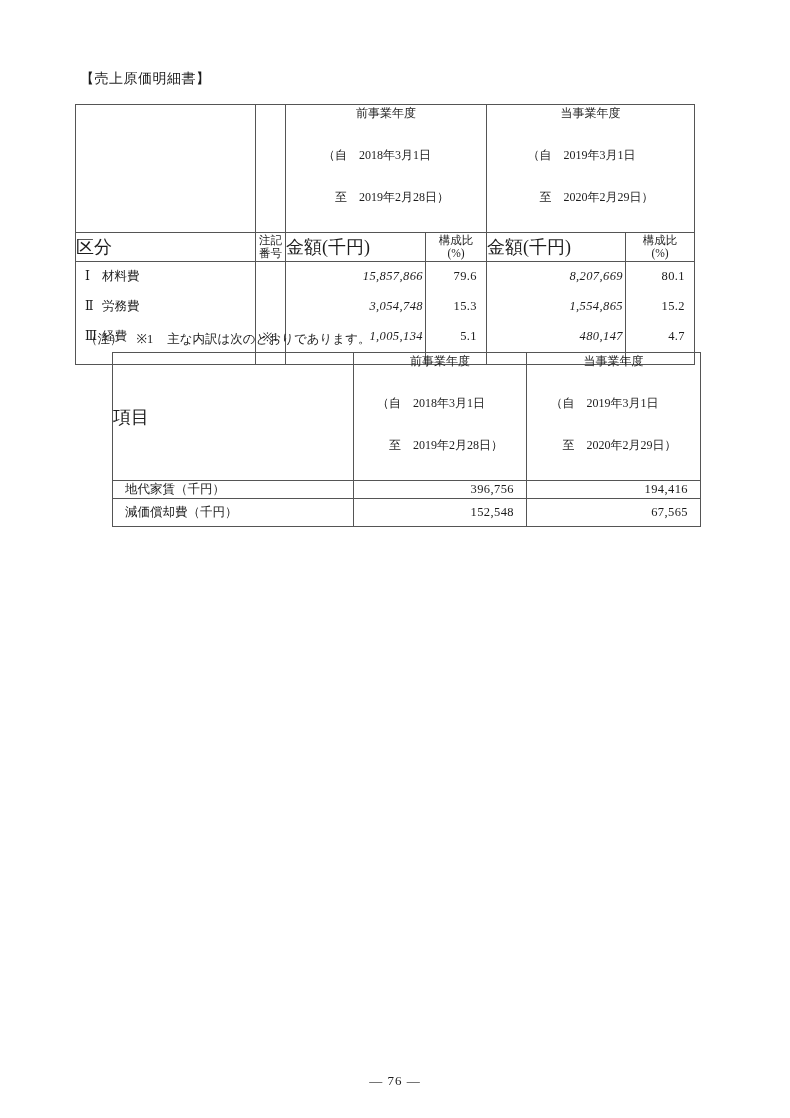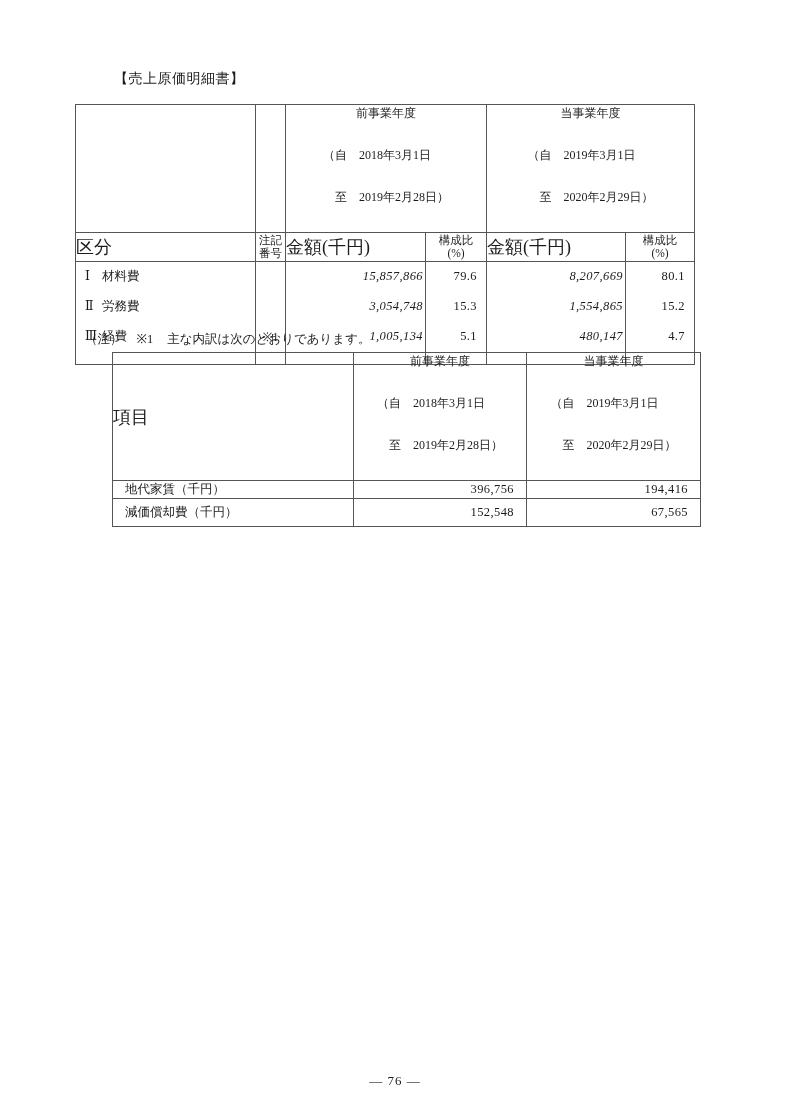--- a/index.html
+++ b/index.html
@@ -1,21 +1,21 @@
 <!DOCTYPE html>
 <html><head>
 <meta charset="utf-8">
 <style>
   html,body { margin:0; padding:0; }
   body {
     width:790px; height:1118px; position:relative;
     background:#ffffff; color:#1c1c1c;
     font-family:"Liberation Serif","DejaVu Serif",serif;
   }
-  .doc-title { position:absolute; left:114px; top:70px; font-size:14px; letter-spacing:0.5px; }
+  .doc-title { position:absolute; left:80px; top:70px; font-size:14px; letter-spacing:0.5px; }
 
   table { border-collapse:collapse; table-layout:fixed; }
   td { padding:0; font-size:12.5px; vertical-align:middle; overflow:hidden; }
 
   
   .bl { border-left:1px solid #555; }
   .br { border-right:1px solid #555; }
   .bt { border-top:1px solid #555; }
   .bb { border-bottom:1px solid #555; }
 

